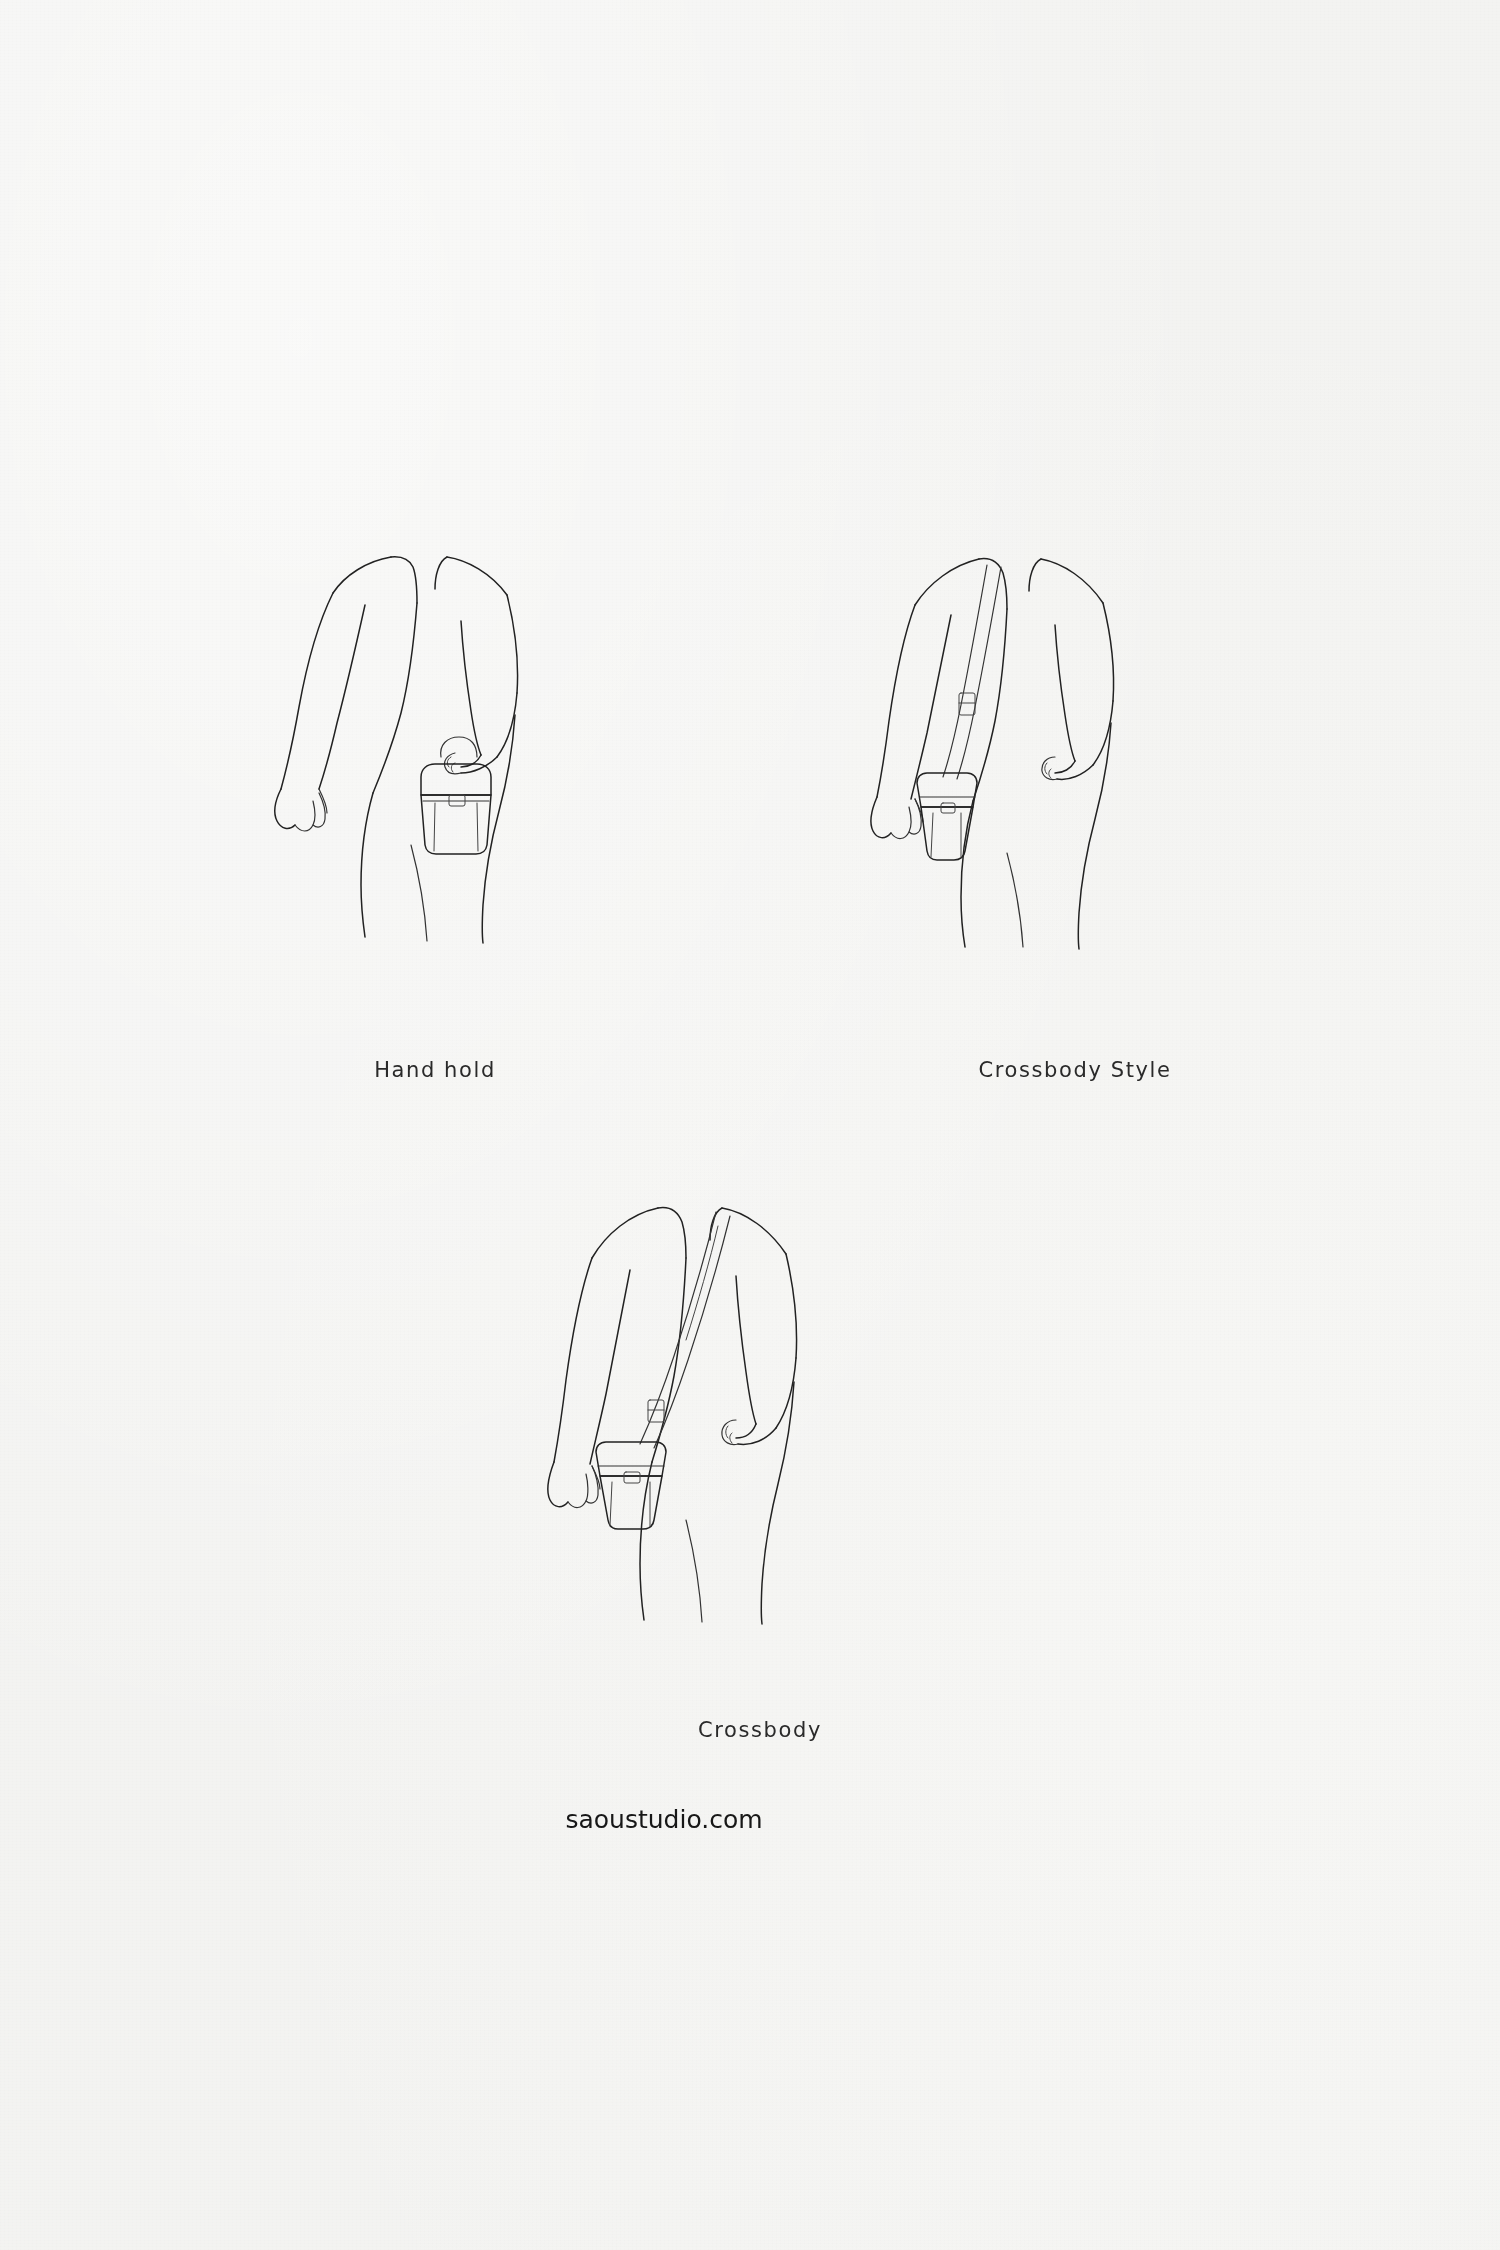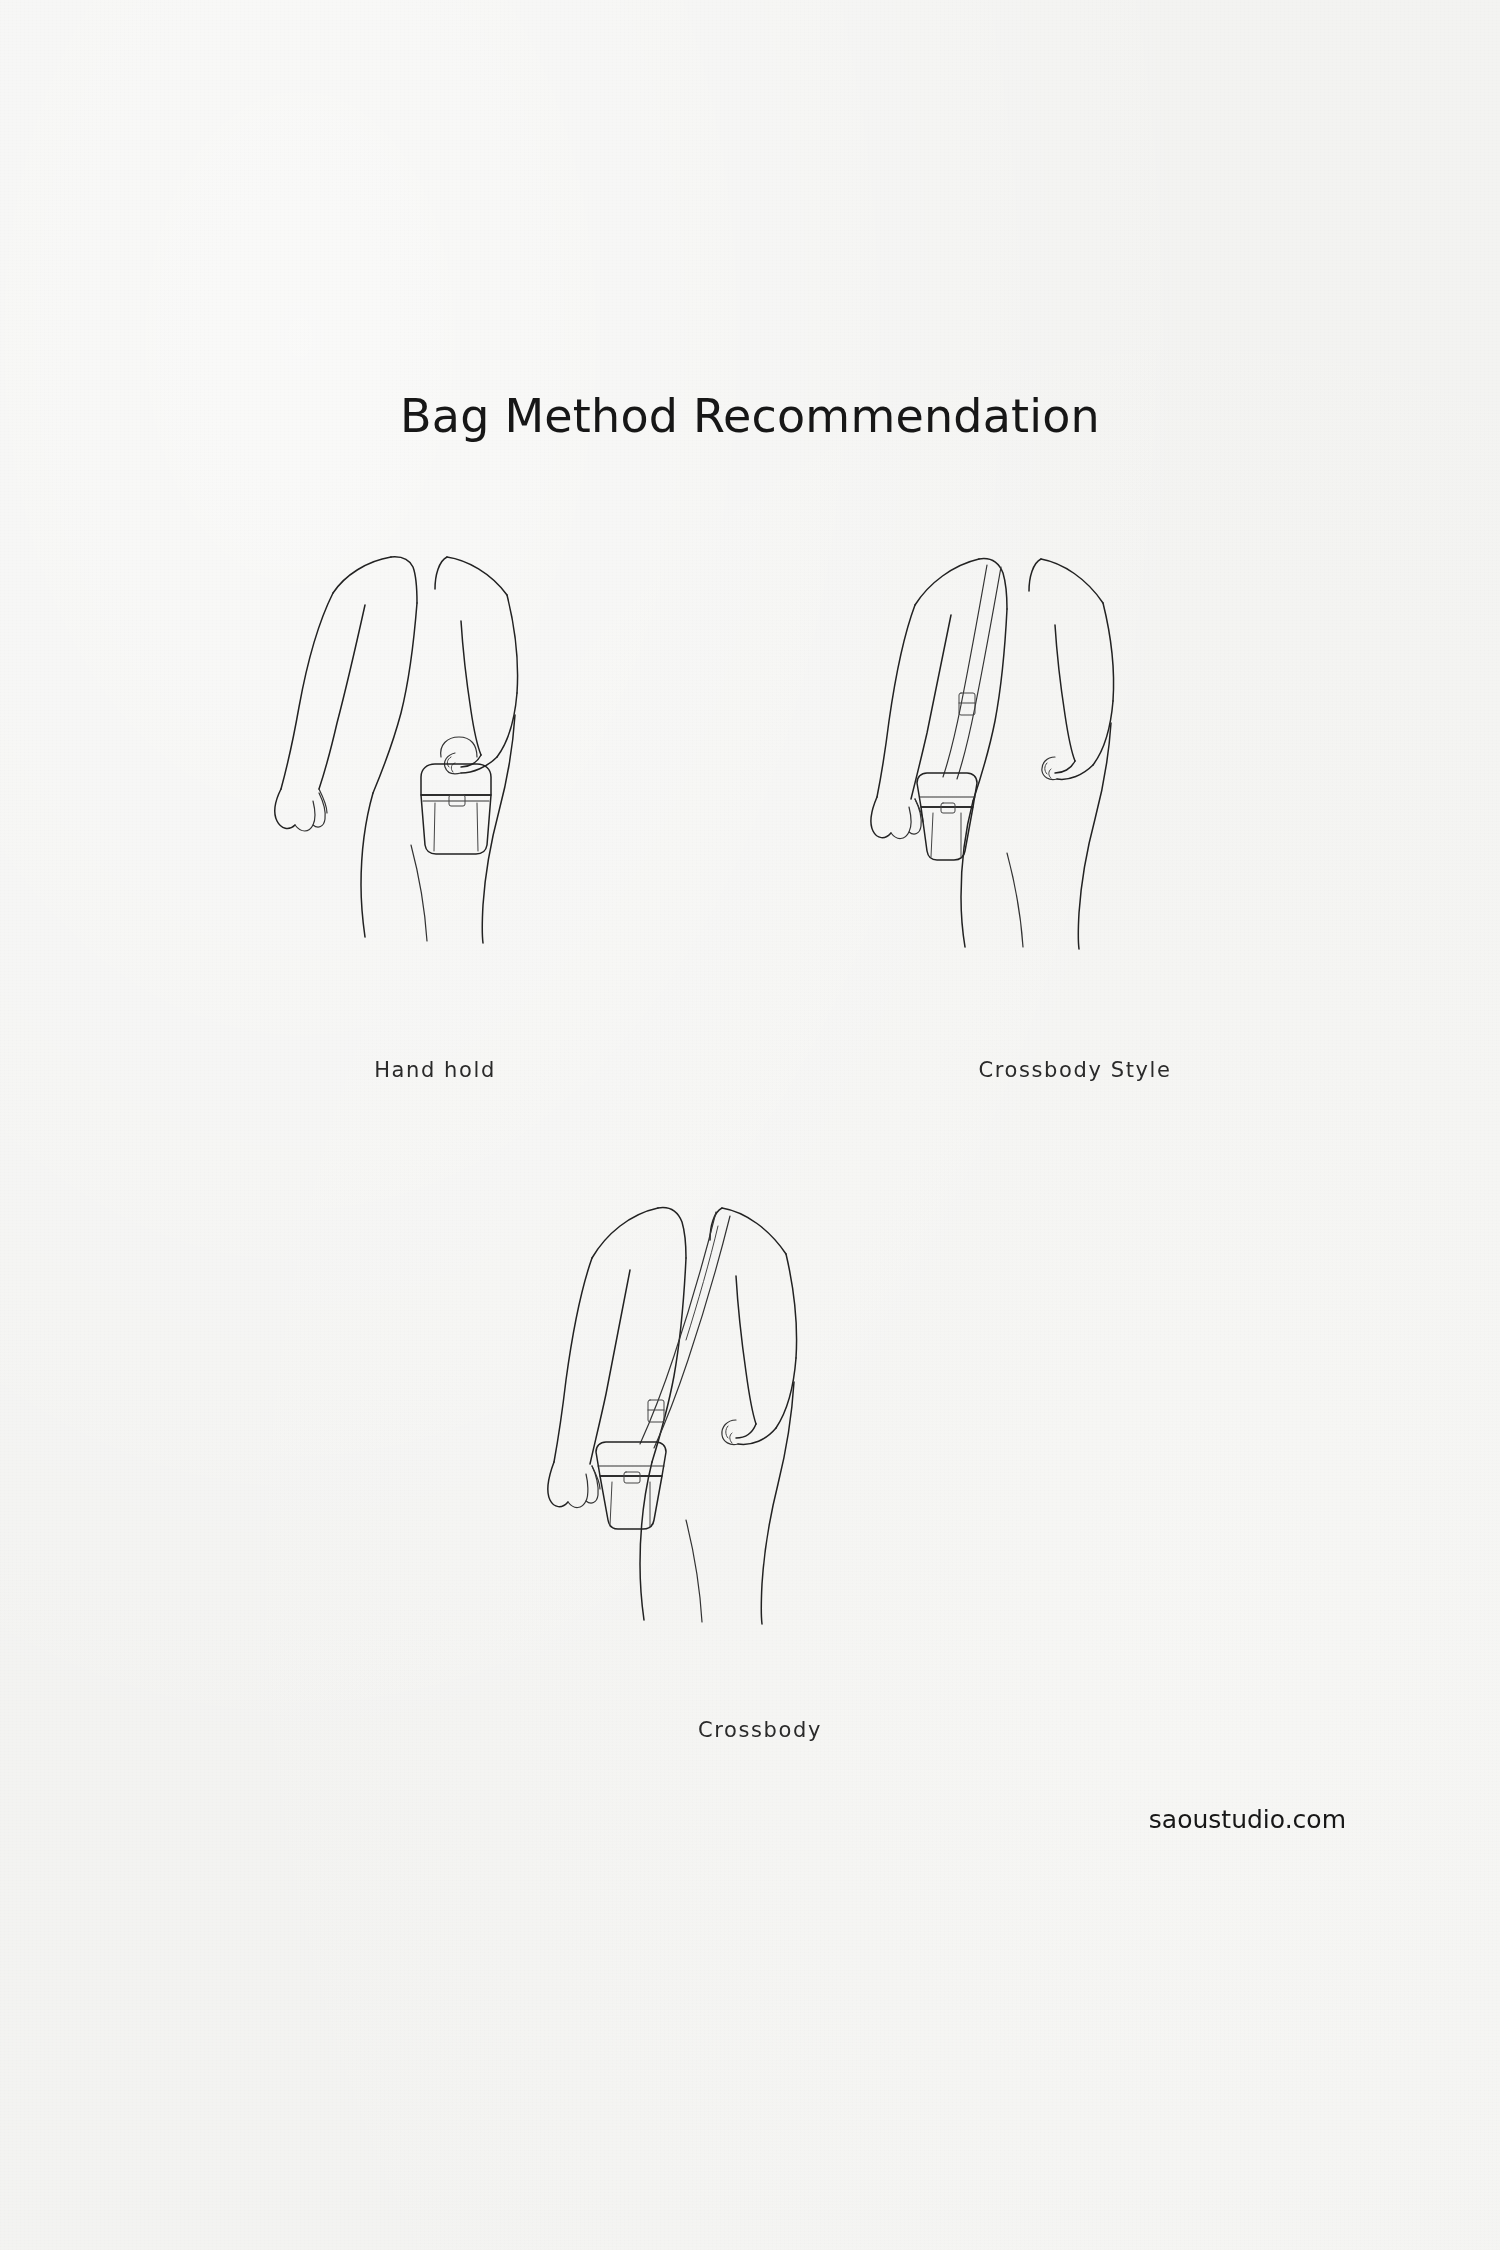--- a/index.html
+++ b/index.html
@@ -62,25 +62,24 @@
   }
   .cap-a { left: 215px; top: 1058px; width: 440px; }
   .cap-b { left: 855px; top: 1058px; width: 440px; }
   .cap-c { left: 540px; top: 1718px; width: 440px; }
 
   .footer {
     position: absolute;
     top: 1805px;
     left: 0;
     width: 1328px;
-    text-align: right;
+    text-align: center;
     font-size: 25px;
     color: #171717;
     font-family: "DejaVu Sans", sans-serif;
-    margin-left: 18px;
   }
   svg { display: block; overflow: visible; }
   .ln {
     fill: none;
     stroke: #222;
     stroke-width: 1.5;
     stroke-linecap: round;
     stroke-linejoin: round;
   }
   .ln-thin {
@@ -97,21 +96,20 @@
     stroke-linecap: round;
     stroke-linejoin: round;
   }
 </style>
 </head>
 <body>
 
 <div class="page">
   <div class="grain"></div>
 
-  <h1 class="title">Bag Method Recommendation</h1>
 
   <div class="figure fig-a">
     <svg width="440" height="420" viewBox="0 0 440 420">
       <g>
 
         <path class="ln" d="M118 48 C 130 30, 152 16, 176 12"></path>
         <path class="ln" d="M176 12 C 186 11, 194 14, 198 22 C 201 30, 202 44, 202 58"></path>
 
         <path class="ln" d="M232 12 C 252 15, 276 28, 292 50"></path>
         <path class="ln" d="M232 12 C 224 16, 220 30, 220 44"></path>

